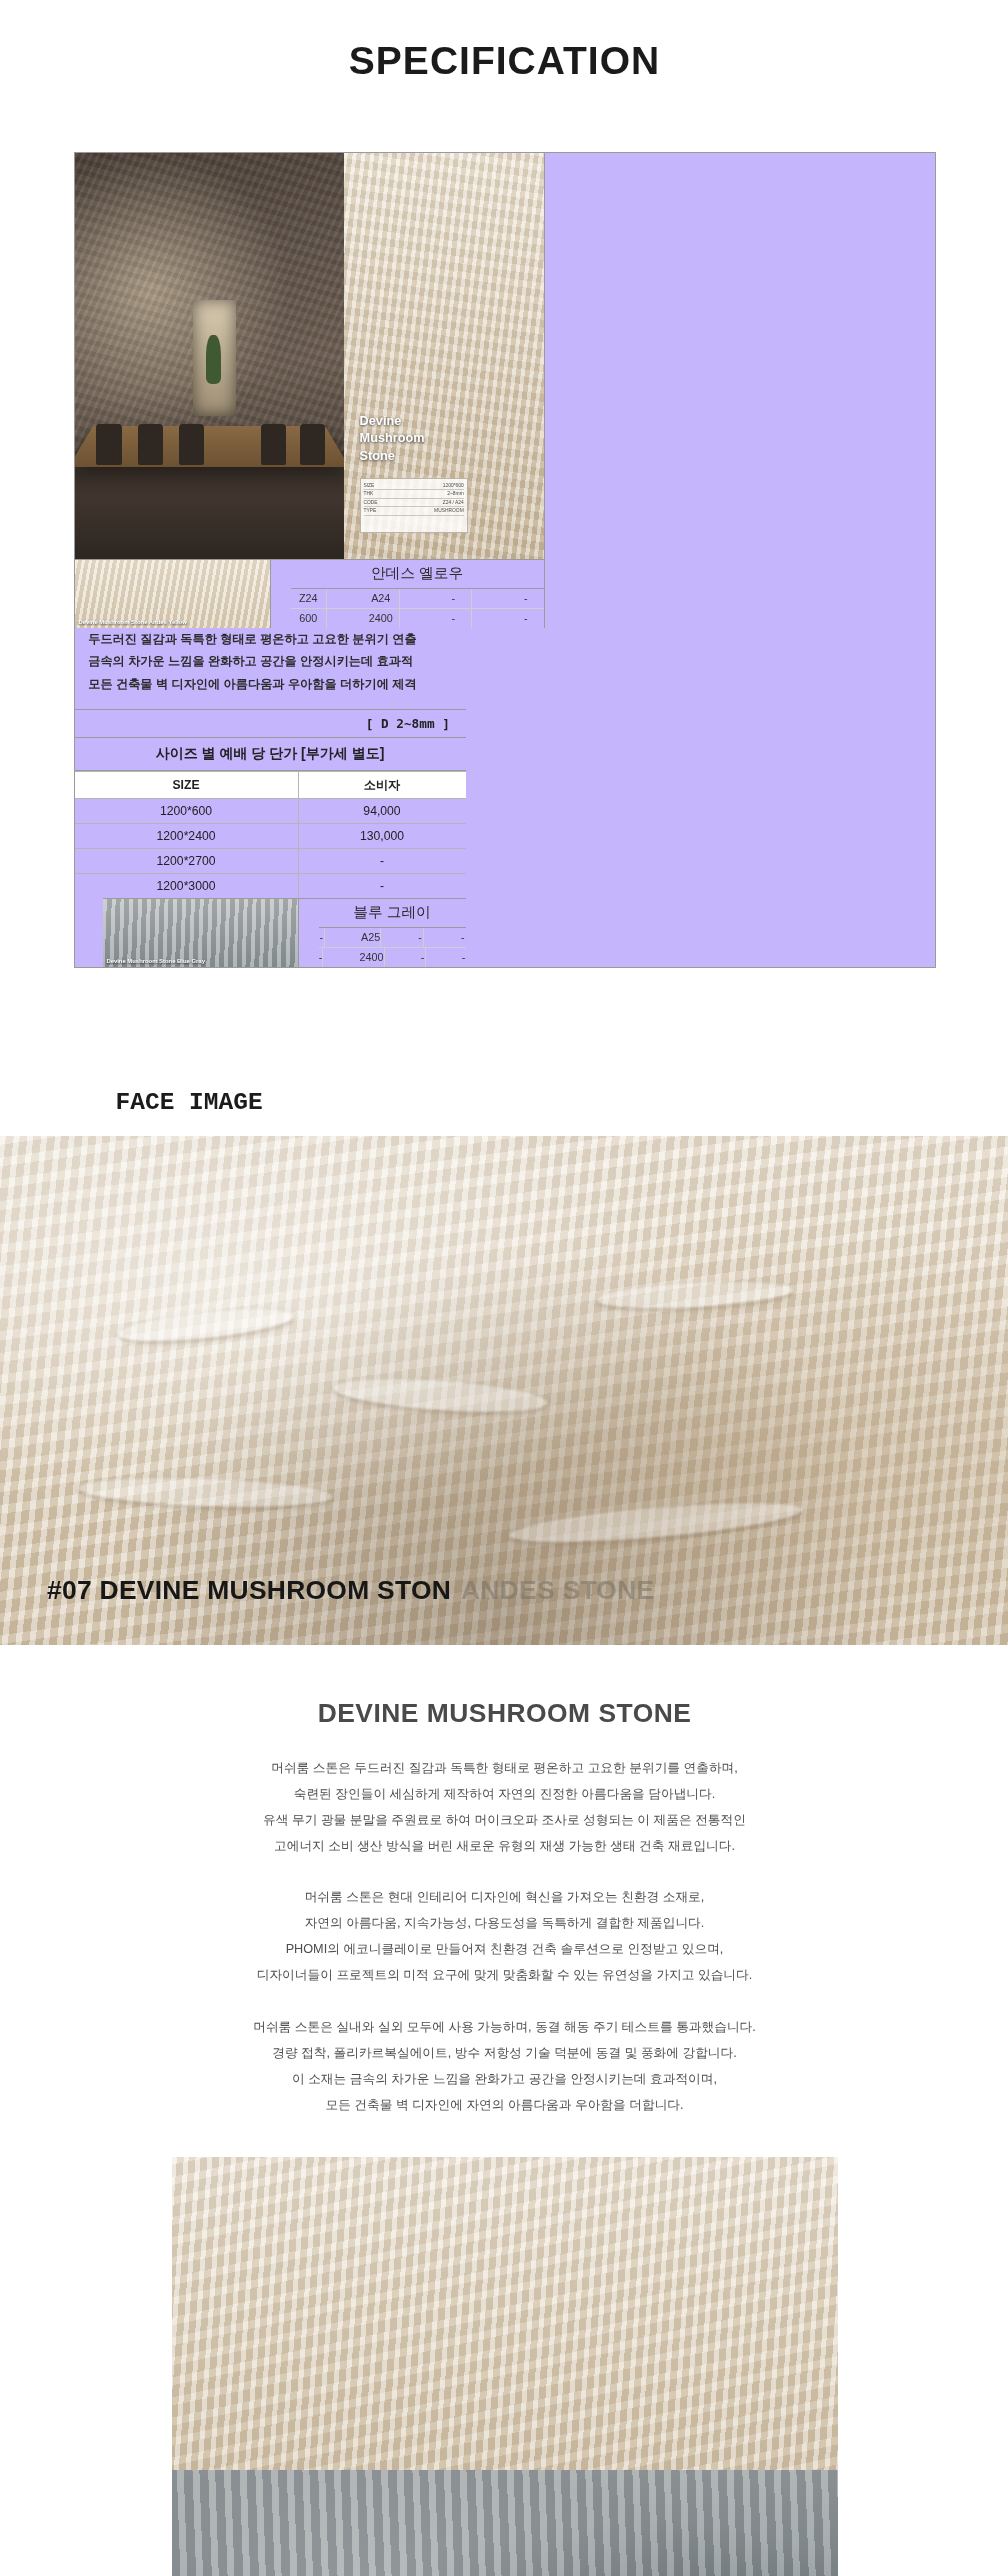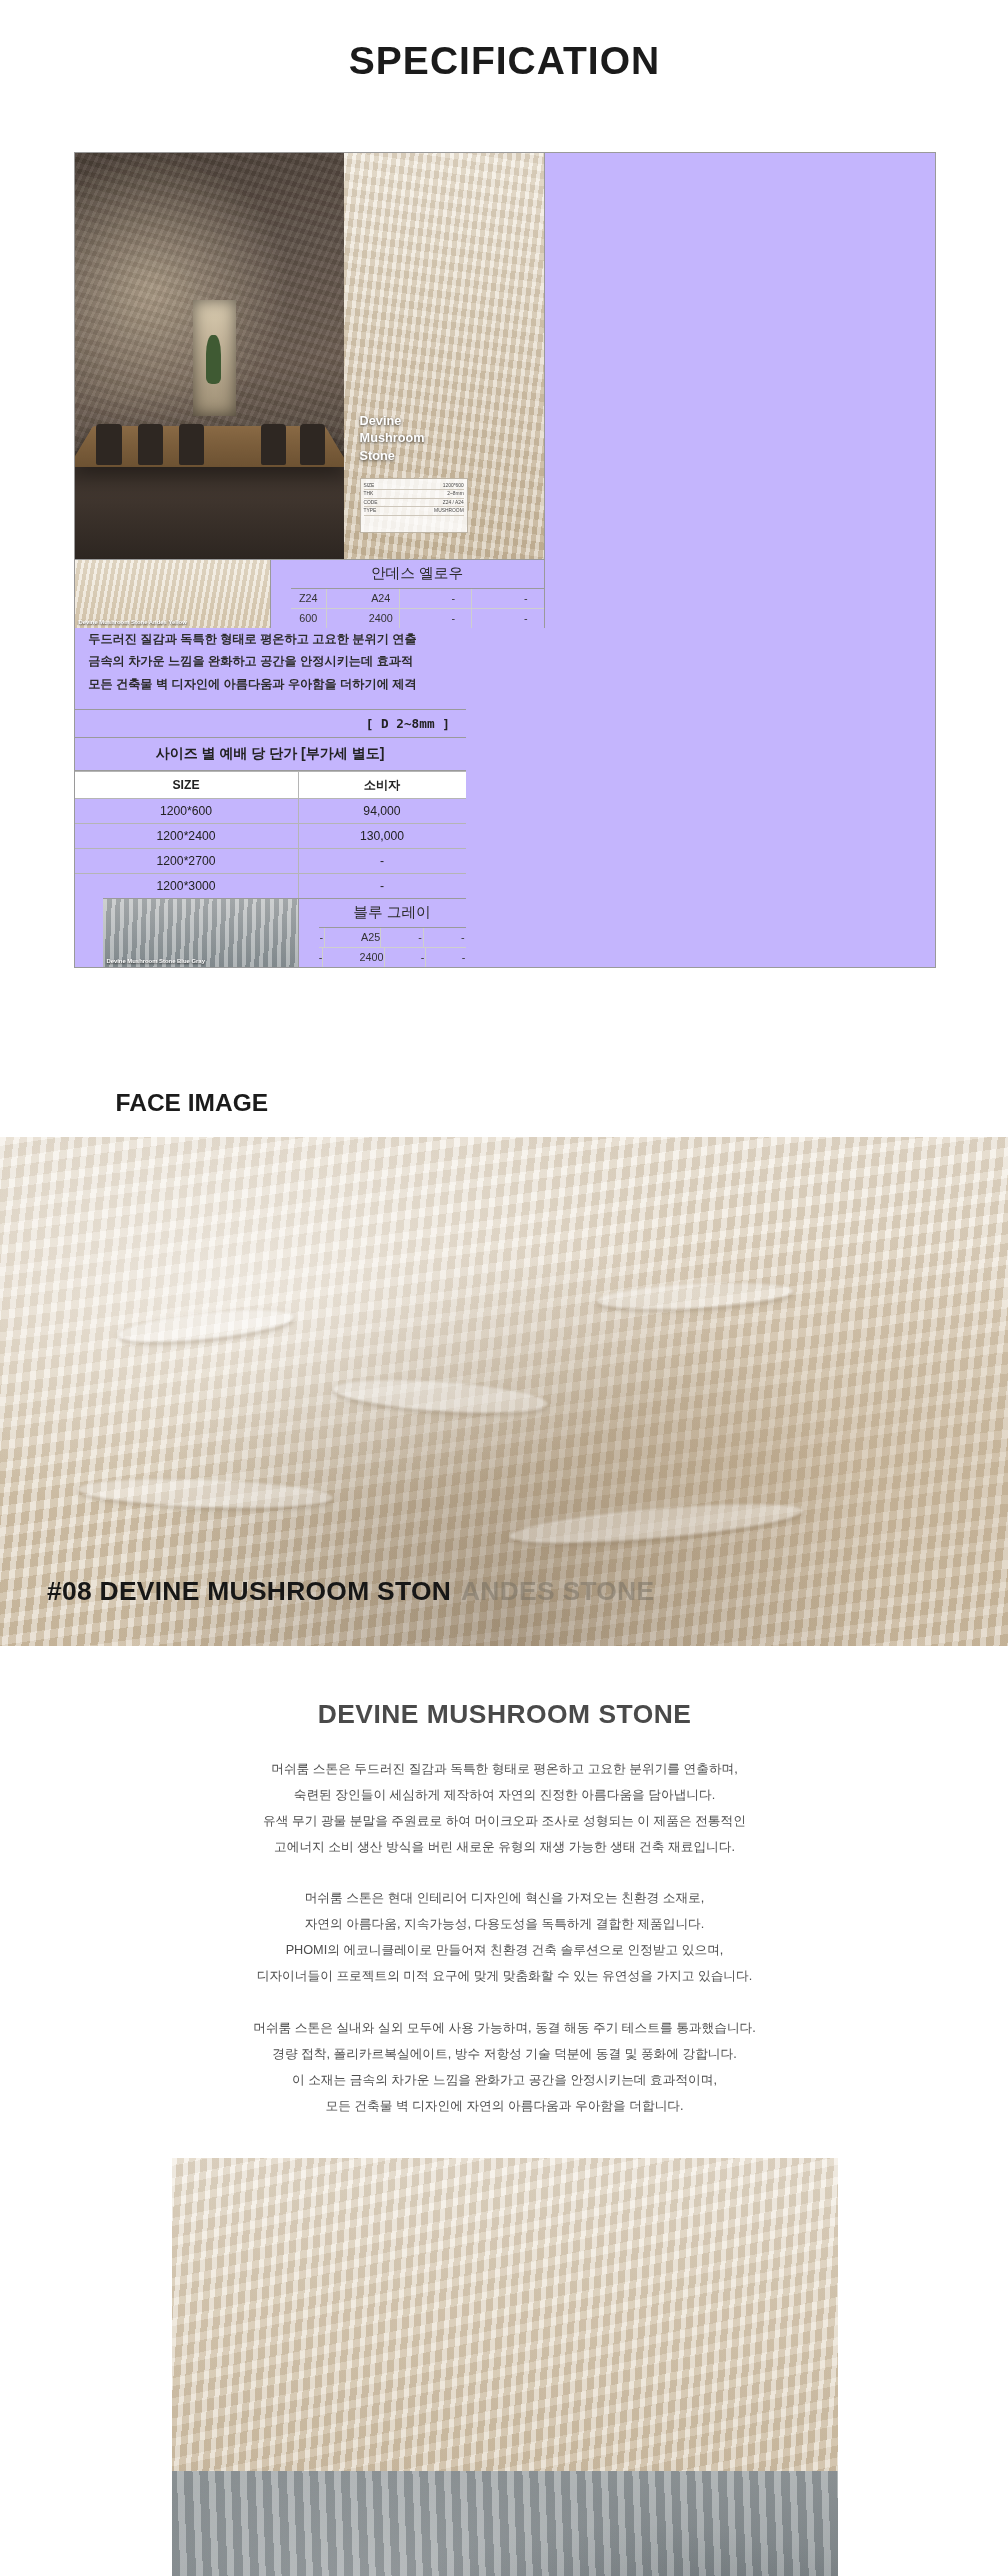--- a/index.html
+++ b/index.html
@@ -276,20 +276,21 @@
     margin-top: 118px;
     padding-left: 98px;
   }
   .face-title {
     display: inline-block;
     position: relative;
     font-size: 24.5px;
     font-weight: bold;
     color: #1b1b1b;
     padding: 3.9px 23.5px 5.9px 17.6px;
+    font-family: Liberation Mono, monospace;
   }
   .face-title .brush {
     position: absolute;
     left: 0; right: 0; bottom: 2.9px; height: 11.8px;
     background: #e9e9e7;
     z-index: -1;
     transform: skewX(-12deg);
   }
 
   .face-banner {
@@ -530,21 +531,21 @@
 
   <div class="face-banner">
     <div class="tex1"></div>
     <div class="tex2"></div>
     <div class="ridge" style="left:118px; top:176px; width:176px; height:25.5px; transform:rotate(-6deg);"></div>
     <div class="ridge" style="left:333px; top:245px; width:215px; height:29px; transform:rotate(4deg);"></div>
     <div class="ridge" style="left:597px; top:147px; width:196px; height:23.5px; transform:rotate(-3deg);"></div>
     <div class="ridge" style="left:78px; top:343px; width:255px; height:27.4px; transform:rotate(2deg);"></div>
     <div class="ridge" style="left:509px; top:372px; width:294px; height:29px; transform:rotate(-5deg);"></div>
     <div class="face-caption">
-      <span class="main">#08 DEVINE MUSHROOM STON</span><span class="sub">ANDES STONE</span>
+      <span class="main">#07 DEVINE MUSHROOM STON</span><span class="sub">ANDES STONE</span>
     </div>
   </div>
 
   <div class="desc-title">DEVINE MUSHROOM STONE</div>
   <div class="desc-body">
     <p style="white-space:pre-line;">머쉬룸 스톤은 두드러진 질감과 독특한 형태로 평온하고 고요한 분위기를 연출하며,
 숙련된 장인들이 세심하게 제작하여 자연의 진정한 아름다움을 담아냅니다.
 유색 무기 광물 분말을 주원료로 하여 머이크오파 조사로 성형되는 이 제품은 전통적인
 고에너지 소비 생산 방식을 버린 새로운 유형의 재생 가능한 생태 건축 재료입니다.</p>
     <p style="white-space:pre-line;">머쉬룸 스톤은 현대 인테리어 디자인에 혁신을 가져오는 친환경 소재로,

